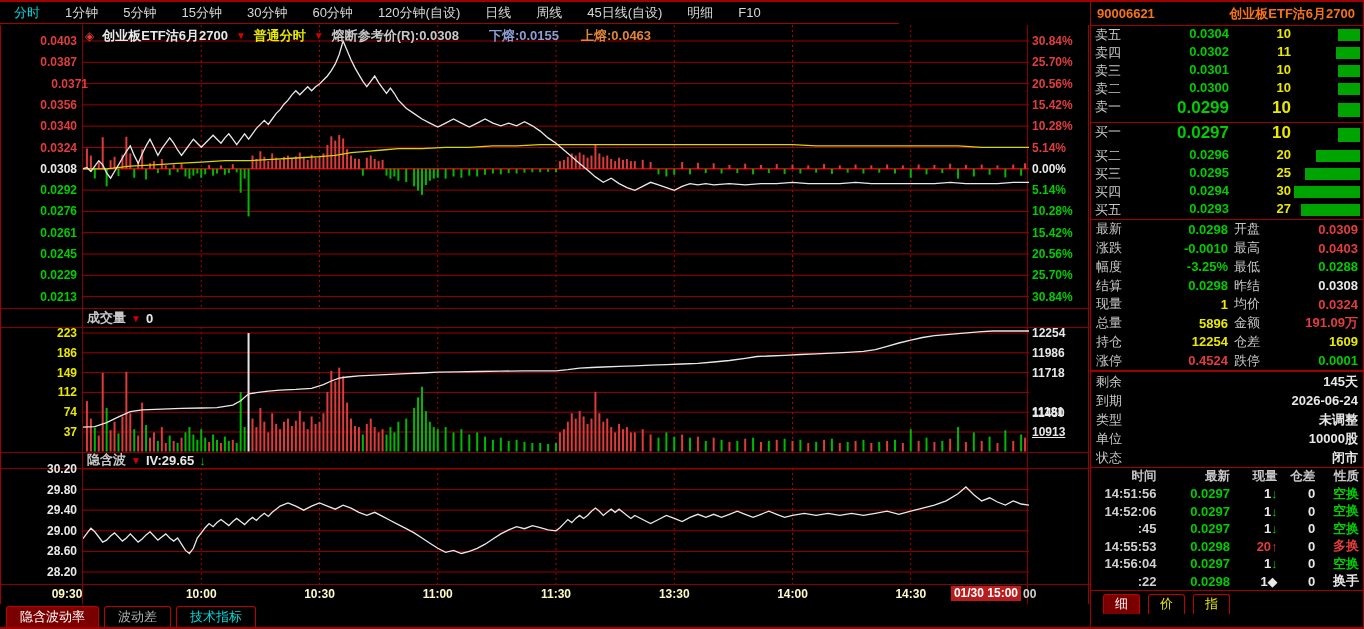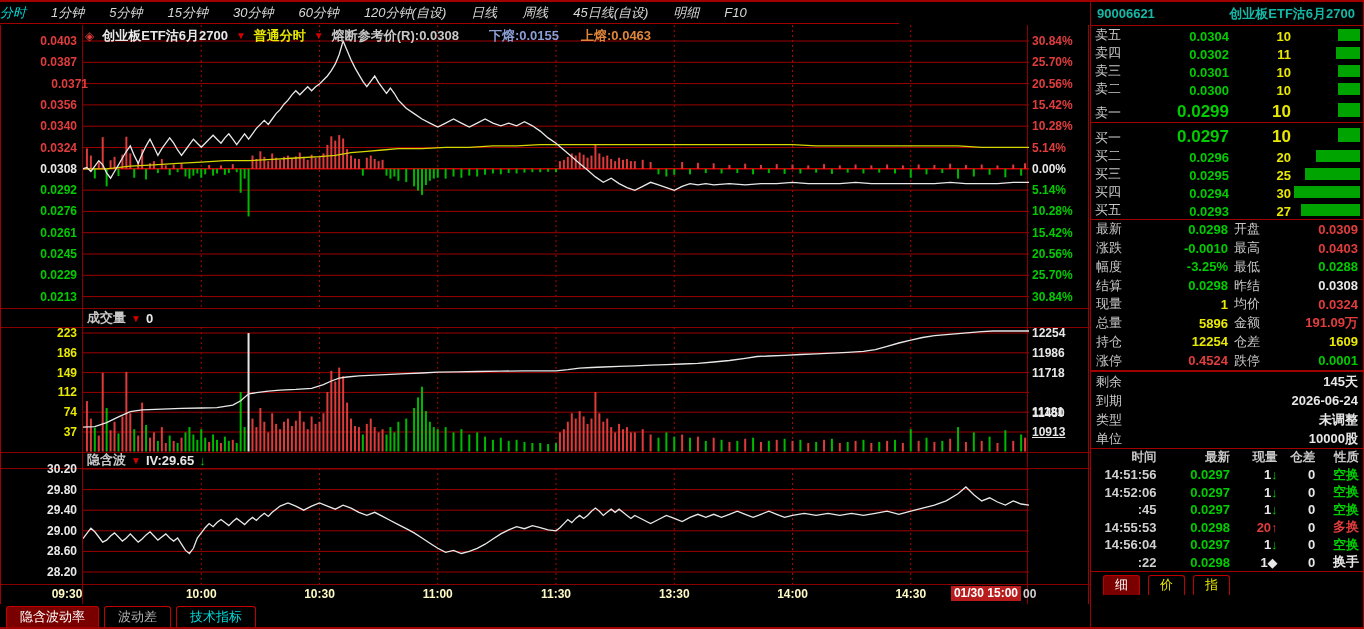--- a/index.html
+++ b/index.html
@@ -4,21 +4,21 @@
 <style>
   html,body{margin:0;padding:0;background:#000;}
   body{width:1364px;height:629px;position:relative;overflow:hidden;
        font-family:"Liberation Sans","DejaVu Sans",sans-serif;color:#ccc;}
   .topline{position:absolute;left:0;top:0;width:1364px;height:2px;background:#a00000;}
   .bottomline{position:absolute;left:0;top:627px;width:1364px;height:2px;background:#a00000;}
 
   
   .menubar{position:absolute;left:0;top:2px;width:899px;height:22px;background:#000;
            border-bottom:1px solid #a00000;display:flex;align-items:center;gap:25px;
-           box-sizing:border-box;white-space:nowrap;font-style:italic;}
+           padding-left:14px;box-sizing:border-box;white-space:nowrap;}
   .menu-item{font-size:13px;color:#d8d8d8;cursor:pointer;}
   .menu-item.active{color:#00d8d8;}
 
   
   .chart-frame{position:absolute;left:0;top:25px;width:1089px;height:579px;box-sizing:border-box;
                border-left:1px solid #a00000;border-right:1px solid #a00000;background:#000;}
   .plot-frame{position:absolute;left:81px;top:0;width:946px;height:579px;box-sizing:border-box;
               border-left:1px solid #8a0000;border-right:1px solid #8a0000;pointer-events:none;}
   .pane{position:absolute;left:82px;width:946px;}
   .pane svg{display:block;}
@@ -43,22 +43,22 @@
              padding:2px 0 0 6px;box-sizing:border-box;background:#000;}
   .tab{border:1px solid #c00000;border-bottom:none;border-radius:3px 3px 0 0;padding:0 13px;
        font-size:13px;line-height:19px;color:#b0b0b0;cursor:pointer;white-space:nowrap;}
   .tab.active{background:#7a0000;color:#ffffff;}
   .tab.accent{color:#00d8d8;}
 
   
   .right-panel{position:absolute;left:1090px;top:2px;width:274px;height:625px;box-sizing:border-box;
                border-left:1px solid #a00000;border-right:1px solid #a00000;background:#000;}
   .rp-header{height:23px;border-bottom:1px solid #a00000;display:flex;justify-content:space-between;
-             align-items:center;padding:0 8px 0 6px;font-size:13px;font-weight:bold;color:#14b8a6;}
-  .ob-row{position:relative;display:flex;align-items:flex-end;height:18px;padding-left:4px;box-sizing:border-box;}
+             align-items:center;padding:0 8px 0 6px;font-size:13px;font-weight:bold;color:#f97316;}
+  .ob-row{position:relative;display:flex;align-items:flex-start;height:18px;padding-left:4px;box-sizing:border-box;}
   .ob-row.big{height:24px;}
   .ob-row .lbl{width:42px;color:#c8c8c8;font-size:13px;}
   .ob-row .price{width:92px;text-align:right;font-size:13px;font-weight:bold;color:#00cc00;}
   .ob-row .qty{width:62px;text-align:right;font-size:13px;font-weight:bold;color:#e8e800;}
   .ob-row.big .price{font-size:17px;}
   .ob-row.big .qty{font-size:17px;}
   .ob-row .bar{position:absolute;right:3px;top:50%;transform:translateY(-50%);height:12px;background:#00a400;}
   .ob-row.big .bar{height:14px;}
   .rp-div{border-top:1px solid #a00000;}
   .stat-row{display:flex;align-items:center;height:18.75px;font-size:13px;padding:0 5px;box-sizing:border-box;}
@@ -747,20 +747,24 @@
         <span class="iv">2026-06-24</span>
       </div>
       <div class="info-row">
         <span class="il">类型</span>
         <span class="iv">未调整</span>
       </div>
       <div class="info-row">
         <span class="il">单位</span>
         <span class="iv">10000股</span>
       </div>
+      <div class="info-row">
+        <span class="il">状态</span>
+        <span class="iv">闭市</span>
+      </div>
     </div>
   <div class="rp-div"></div>
   <div id="rp-trades">
       <div class="trades-header">
         <span class="tc1 c-gr">时间</span>
         <span class="tc2 c-gr">最新</span>
         <span class="tc3 c-gr">现量</span>
         <span class="tc4 c-gr">仓差</span>
         <span class="tc5 c-gr">性质</span>
       </div>

